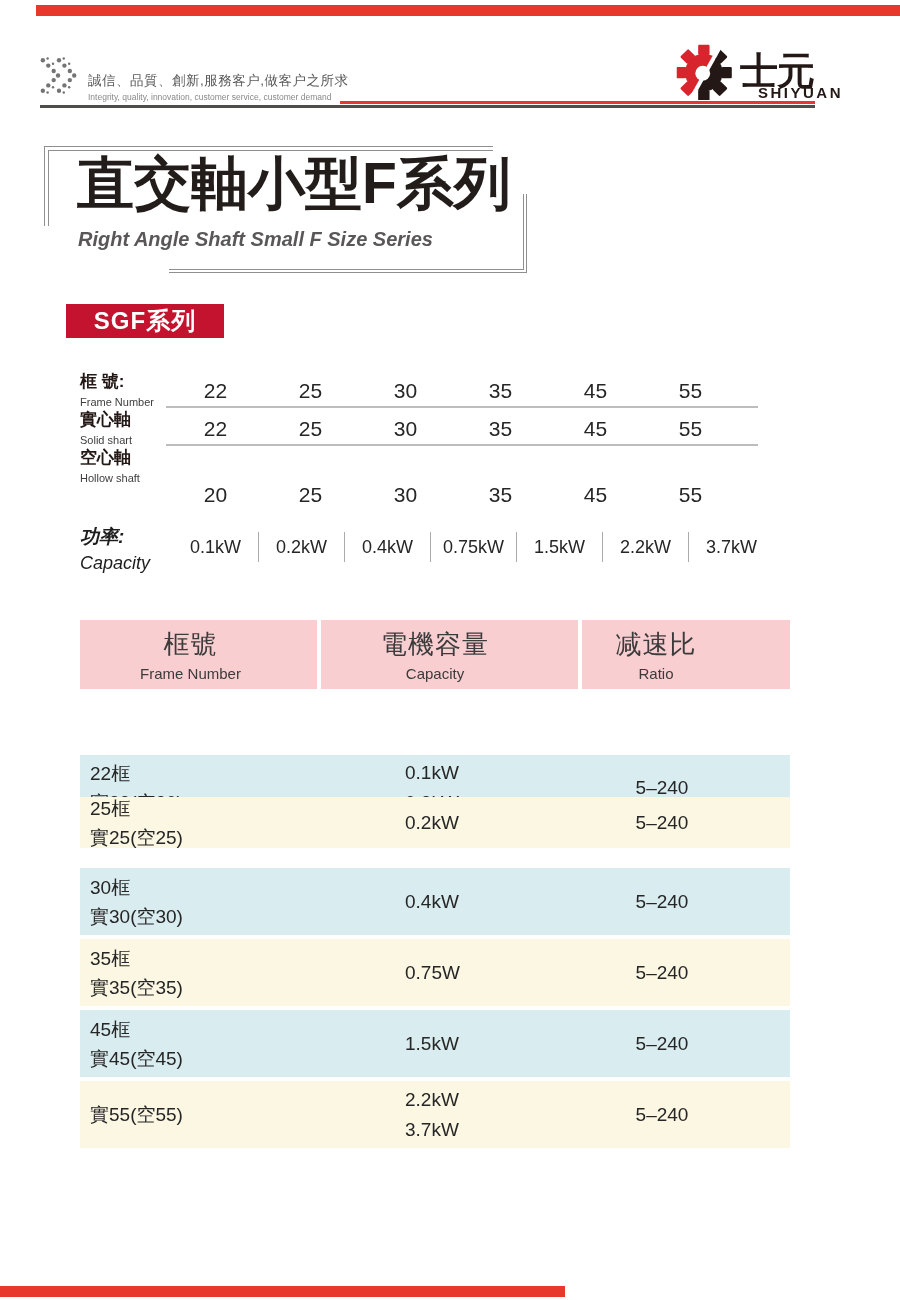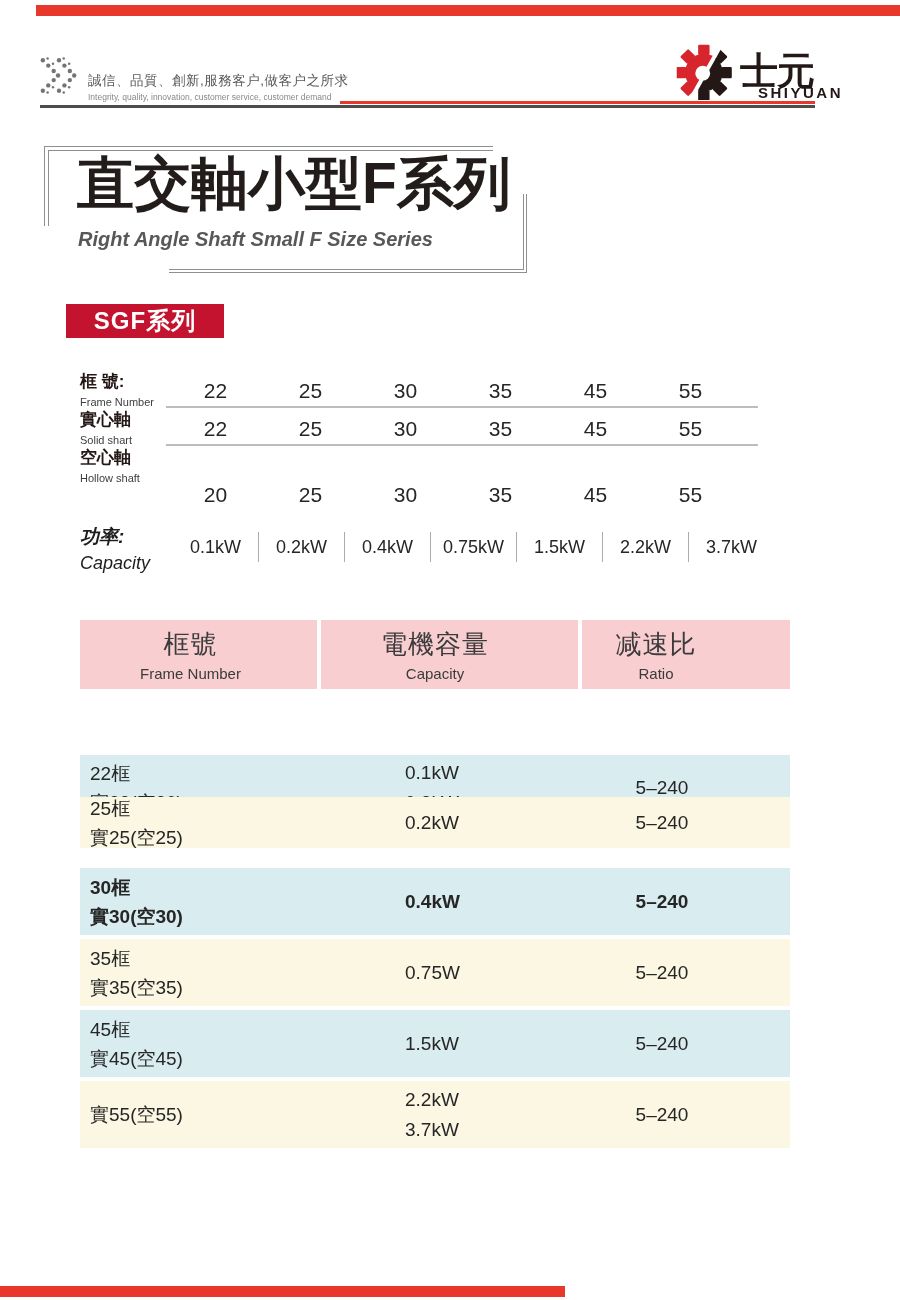--- a/index.html
+++ b/index.html
@@ -244,21 +244,21 @@
     <div class="cell-frame">
       <div>25框</div>
       <div>實25(空25)</div>
     </div>
     <div class="cell-cap">
       <div>0.2kW</div>
     </div>
     <div class="cell-ratio">5–240</div>
   </div>
 
-  <div class="mt-row row-blue" style="top:868px; height:67px;font-weight:bold;">
+  <div class="mt-row row-blue" style="top:868px; height:67px;">
     <div class="cell-frame">
       <div>30框</div>
       <div>實30(空30)</div>
     </div>
     <div class="cell-cap">
       <div>0.4kW</div>
     </div>
     <div class="cell-ratio">5–240</div>
   </div>
 

